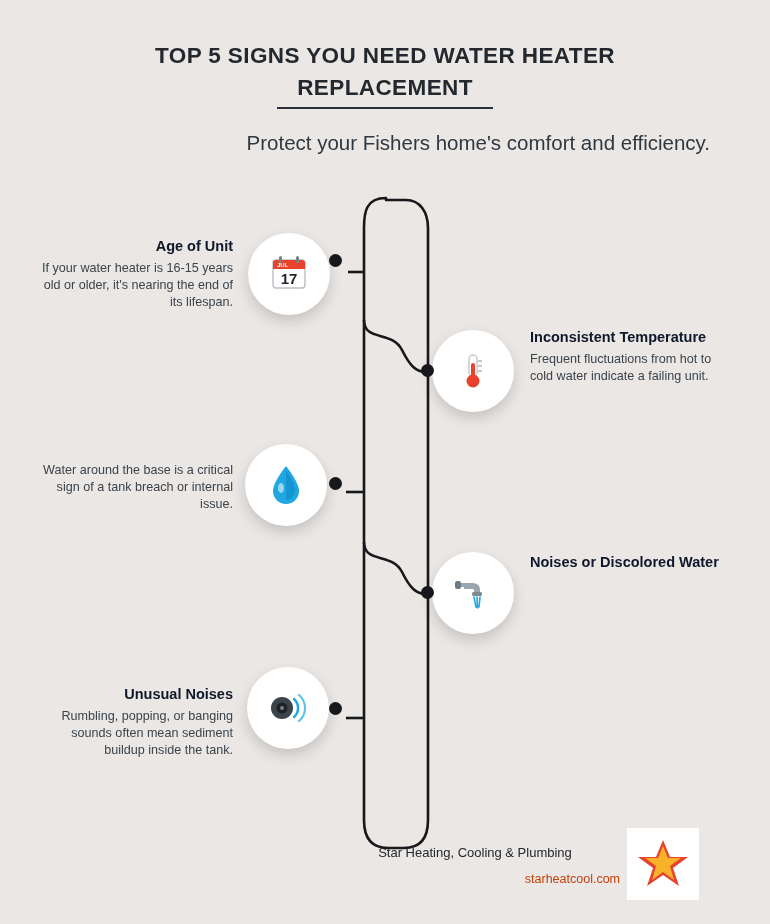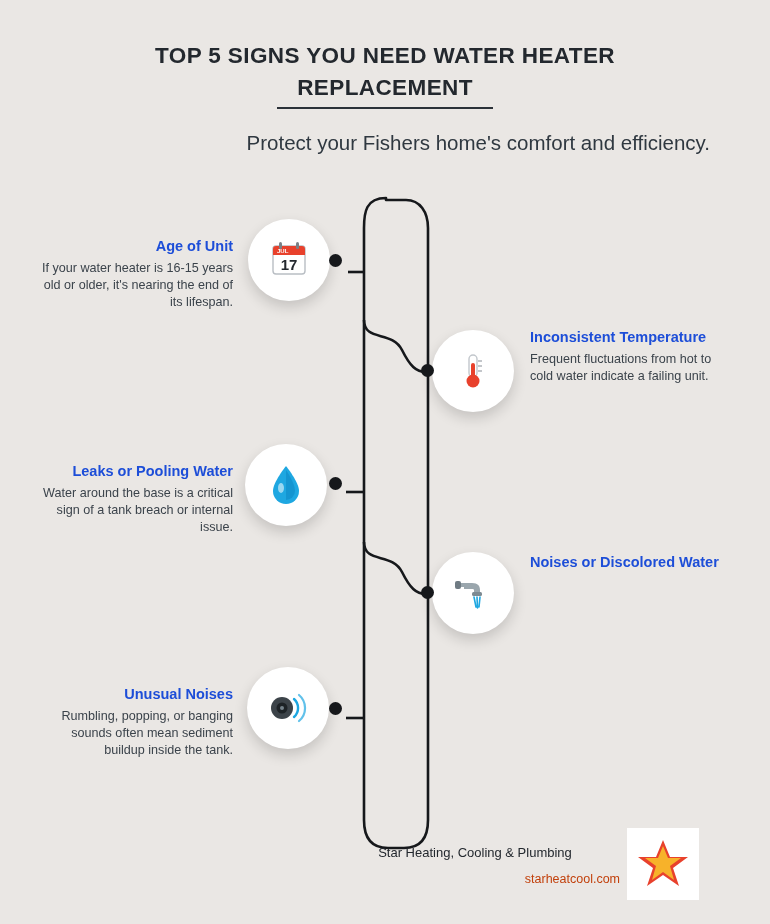--- a/index.html
+++ b/index.html
@@ -59,21 +59,21 @@
     position: absolute;
     width: 13px; height: 13px;
     border-radius: 50%;
     background: #16181b;
   }
 
   .txt { position: absolute; }
   .txt h3 {
     font-size: 14.5px;
     font-weight: bold;
-    color: #1d4ed8;
+    color: #0f172a;
     line-height: 1.28;
     margin-bottom: 4px;
   }
   .txt p {
     font-size: 12.6px;
     line-height: 1.36;
     color: #3b434b;
   }
   .txt.right-align { text-align: right; }
   .txt.left-align { text-align: left; }
@@ -119,21 +119,21 @@
     <path d="M34 130 C34 152 62 140 72 160 C80 176 86 182 96 182" fill="none" stroke="#16181b" stroke-width="2.6"></path>
 
     <path d="M34 302 C34 302 22 302 16 302" fill="none" stroke="#16181b" stroke-width="2.6"></path>
 
     <path d="M34 352 C34 374 62 362 72 382 C80 398 86 404 96 404" fill="none" stroke="#16181b" stroke-width="2.6"></path>
 
     <path d="M34 528 C34 528 22 528 16 528" fill="none" stroke="#16181b" stroke-width="2.6"></path>
   </svg>
 
   <div class="node">
-    <div class="bubble" style="top:219px; left:248px;">
+    <div class="bubble" style="top:233px; left:248px;">
       <svg width="40" height="40" viewBox="0 0 40 40">
         <rect x="4" y="6" width="32" height="28" rx="3" fill="#ffffff" stroke="#b9bec4" stroke-width="1.4"></rect>
         <rect x="4" y="6" width="32" height="9" rx="3" fill="#e8412c"></rect>
         <rect x="4" y="12" width="32" height="3" fill="#e8412c"></rect>
         <rect x="10" y="2" width="3" height="7" rx="1.5" fill="#7a8086"></rect>
         <rect x="27" y="2" width="3" height="7" rx="1.5" fill="#7a8086"></rect>
         <text x="8" y="13" font-family="Liberation Sans, sans-serif" font-size="6" fill="#ffffff" font-weight="bold">JUL</text>
         <text x="20" y="30" font-family="Liberation Sans, sans-serif" font-size="15" fill="#23282e" font-weight="bold" text-anchor="middle">17</text>
       </svg>
     </div>
@@ -165,21 +165,20 @@
   <div class="node">
     <div class="bubble" style="top:444px; left:245px;">
       <svg width="38" height="42" viewBox="0 0 38 42">
         <path d="M19 2 C19 2 32 18 32 27 A13 13 0 0 1 6 27 C6 18 19 2 19 2 Z" fill="#1ea7e1"></path>
         <path d="M19 6 C19 6 28 19 28 27 A9 9 0 0 1 19 36 Z" fill="#0d86c4" opacity="0.55"></path>
         <ellipse cx="14" cy="24" rx="3" ry="5" fill="#ffffff" opacity="0.55"></ellipse>
       </svg>
     </div>
     <div class="dot" style="top:477px; left:329px;"></div>
     <div class="txt right-align" style="top:462px; left:28px; width:205px;">
-      <h3>Leaks or Pooling Water</h3>
       <p>Water around the base is a critical sign of a tank breach or internal issue.</p>
     </div>
   </div>
 
   <div class="node">
     <div class="bubble" style="top:552px; left:432px;">
       <svg width="42" height="40" viewBox="0 0 42 40">
         <path d="M6 14 L6 10 L20 10 C26 10 28 13 28 17 L28 20 L22 20 L22 17 C22 16 21 16 20 16 L12 16 L12 14 Z" fill="#9aa6ad"></path>
         <rect x="20" y="19" width="10" height="4" rx="1.5" fill="#7d8a92"></rect>
         <rect x="3" y="8" width="6" height="8" rx="2" fill="#6f7b83"></rect>

